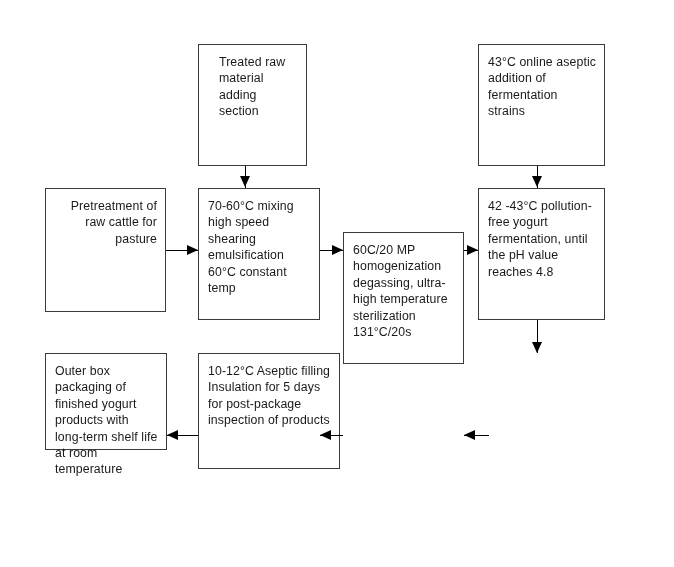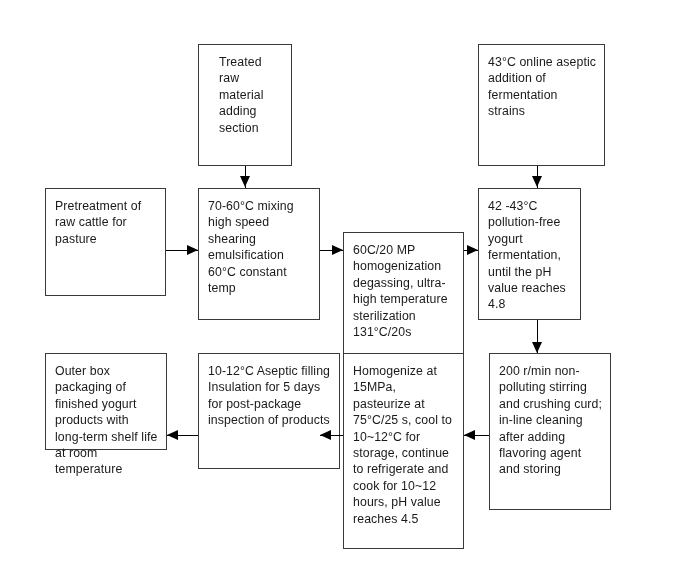--- a/index.html
+++ b/index.html
@@ -59,39 +59,37 @@
     border-left: 5px solid transparent;
     border-right: 5px solid transparent;
     border-top: 11px solid #000000;
   }
 </style>
 </head>
 <body>
 
 <div id="flowchart">
 
-  <div class="node" style="left:198px; top:44px; width:94px; height:122px;padding-left:20px;">Treated raw material adding section</div>
+  <div class="node" style="left:198px; top:44px; width:109px; height:122px;padding-left:20px;">Treated raw material adding section</div>
 
   <div class="node" style="left:478px; top:44px; width:127px; height:122px;">43°C online aseptic addition of fermentation strains</div>
 
-  <div class="node" style="left:45px; top:188px; width:121px; height:108px;">Pretreatment of raw cattle for pasture</div>
+  <div class="node" style="left:45px; top:188px; width:121px; height:124px;text-align:right;">Pretreatment of raw cattle for pasture</div>
 
   <div class="node" style="left:198px; top:188px; width:122px; height:132px;">70-60°C mixing high speed shearing emulsification 60°C constant temp</div>
 
   <div class="node" style="left:343px; top:188px; width:121px; height:132px;margin-top:44px;">60C/20 MP homogenization degassing, ultra-high temperature sterilization 131°C/20s</div>
 
-  <div class="node" style="left:478px; top:188px; width:103px; height:132px;">42 -43°C pollution-free yogurt fermentation, until the pH value reaches 4.8</div>
+  <div class="node" style="left:478px; top:188px; width:127px; height:132px;">42 -43°C pollution-free yogurt fermentation, until the pH value reaches 4.8</div>
 
   <div class="node" style="left:45px; top:353px; width:122px; height:97px;">Outer box packaging of finished yogurt products with long-term shelf life at room temperature</div>
 
   <div class="node" style="left:198px; top:353px; width:142px; height:116px;">10-12°C Aseptic filling Insulation for 5 days for post-package inspection of products</div>
 
-  <div class="node" style="left:343px; top:353px; width:121px; height:196px;">Homogenize at 15MPa, pasteurize at 75°C/25 s, cool to 10~12°C for storage, continue to refrigerate and cook for 10~12 hours, pH value reaches 4.5</div>
 
-  <div class="node" style="left:489px; top:353px; width:122px; height:157px;">200 r/min non-polluting stirring and crushing curd; in-line cleaning after adding flavoring agent and storing</div>
 
   <div class="edge edge-v" style="left:245px; top:166px; height:22px;"></div>
   <div class="arrowhead arrow-down" style="left:240px; top:176px;"></div>
 
   <div class="edge edge-v" style="left:537px; top:166px; height:22px;"></div>
   <div class="arrowhead arrow-down" style="left:532px; top:176px;"></div>
 
   <div class="edge edge-h" style="left:166px; top:250px; width:32px;"></div>
   <div class="arrowhead arrow-right" style="left:187px; top:245px;"></div>
 

